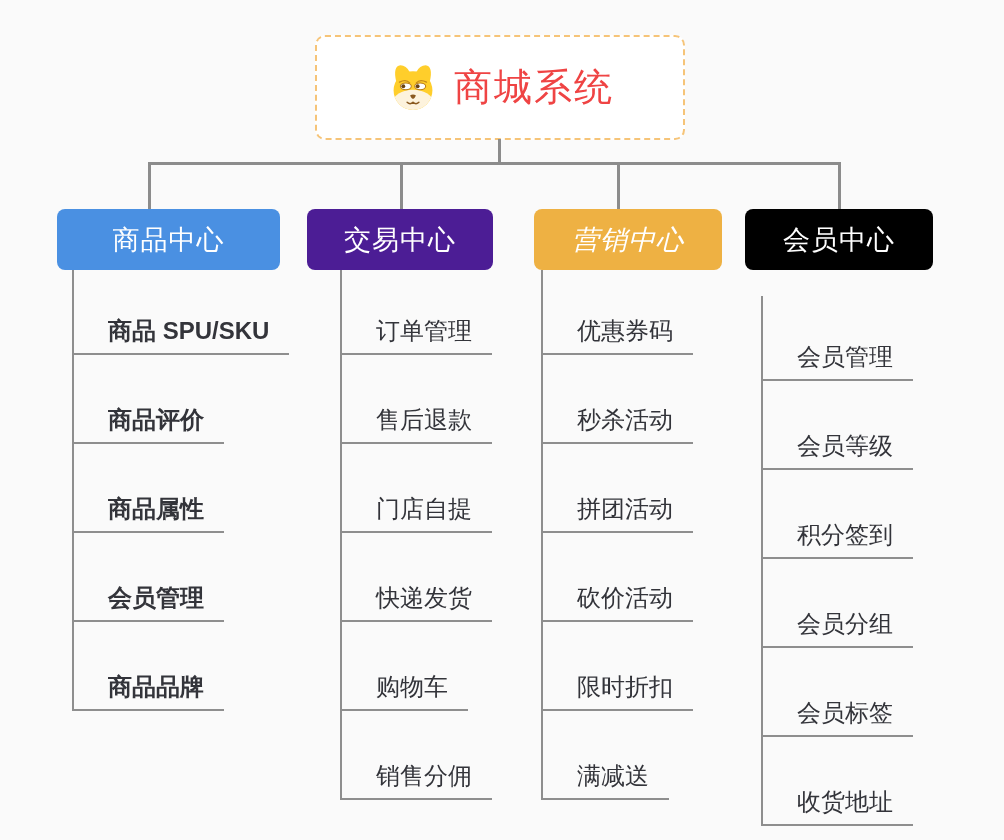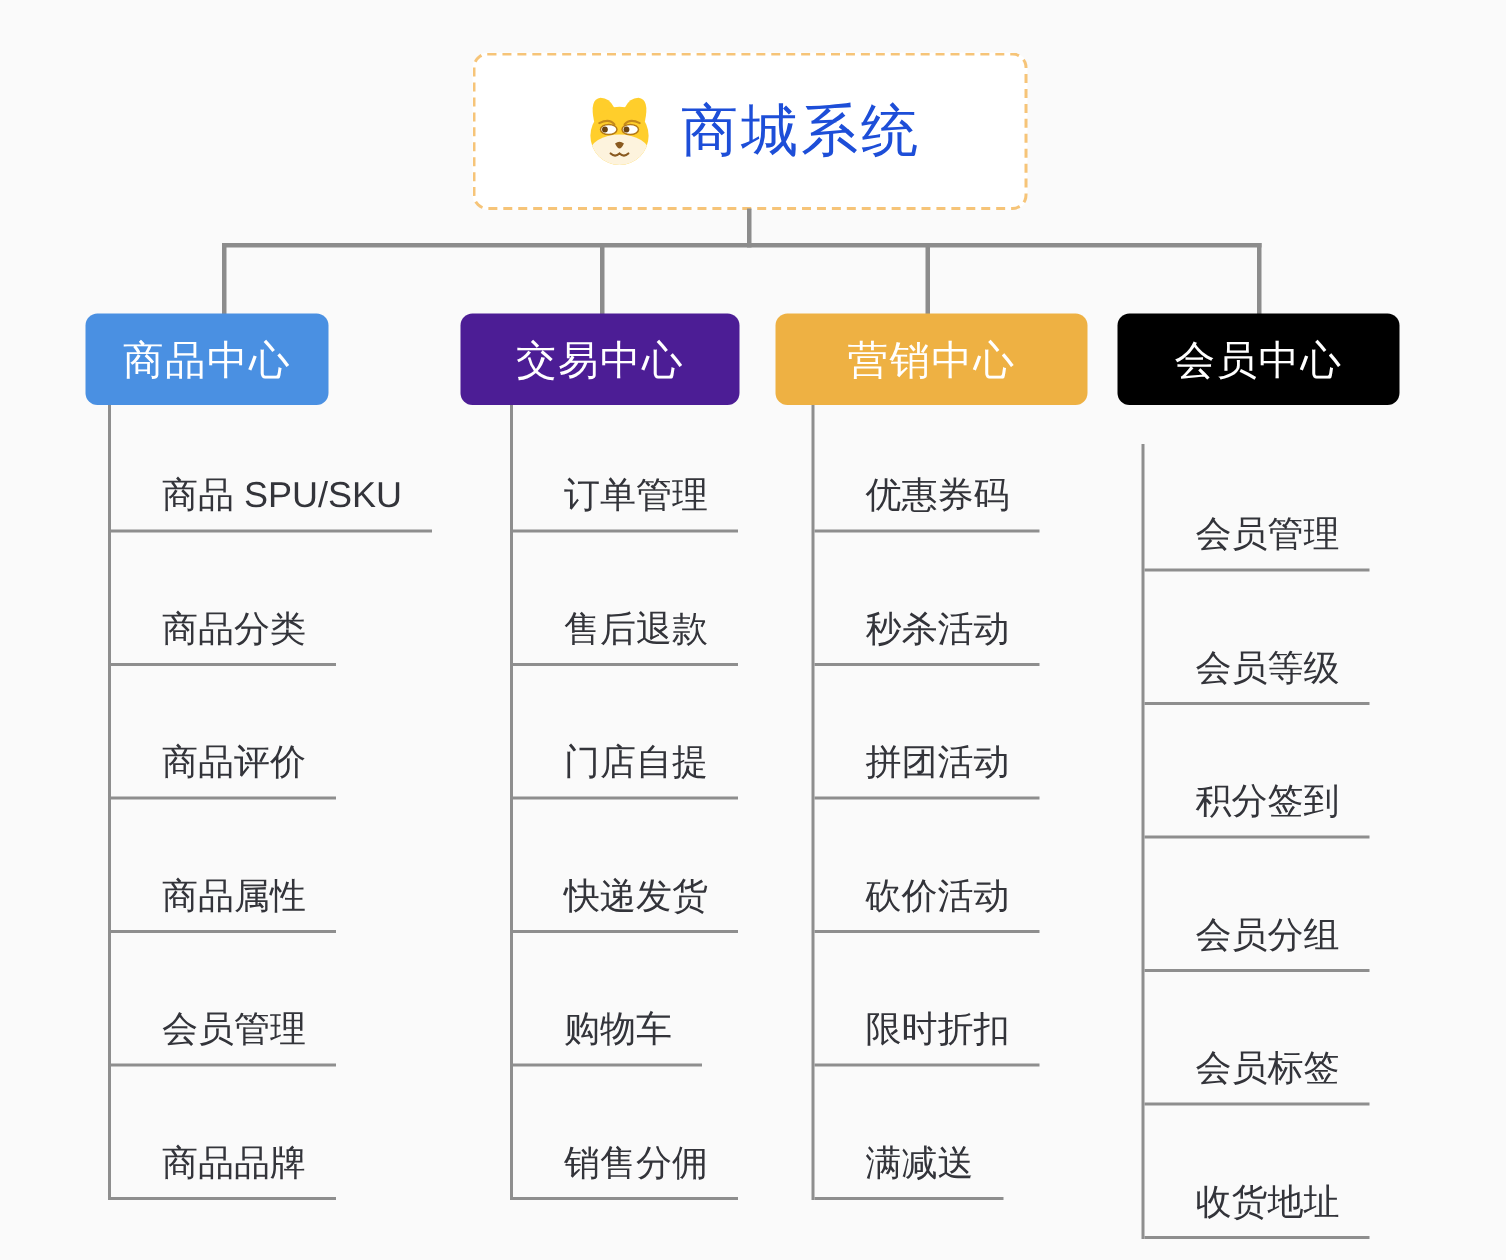--- a/index.html
+++ b/index.html
@@ -19,21 +19,21 @@
     width:370px;height:105px;
     background:#ffffff;
     border:2px dashed #f6c478;
     border-radius:10px;
     box-sizing:border-box;
     display:flex;align-items:center;justify-content:center;
     gap:14px;
   }
   .root-title{
     font-size:38px;
-    color:#1d4ed8;
+    color:#ef4444;
     letter-spacing:2px;
     font-weight:500;
   }
   .root-icon{width:54px;height:54px;flex:0 0 auto;}
   
   .line{position:absolute;background:#8c8c8c;}
   .root-drop{left:498px;top:139px;width:3px;height:26px;}
   .bus{left:148px;top:162px;width:693px;height:3px;}
   .stub{top:162px;width:3px;height:50px;}
   .stub-0{left:148px;}
@@ -41,30 +41,30 @@
   .stub-2{left:617px;}
   .stub-3{left:838px;}
   
   .branch-box{
     position:absolute;top:209px;height:61px;
     border-radius:8px;
     display:flex;align-items:center;justify-content:center;
     color:#ffffff;font-size:27px;letter-spacing:1px;
     box-sizing:border-box;
   }
-  .branch-box-0{left:57px;width:162px;}
+  .branch-box-0{left:57px;width:223px;}
   .branch-box-1{left:307px;width:186px;}
-  .branch-box-2{left:517px;width:208px;}
+  .branch-box-2{left:534px;width:188px;font-style:italic;}
   .branch-box-3{left:745px;width:188px;}
   
   .leaf-col{
     position:absolute;top:270px;
     border-left:2px solid #8e8e8e;
   }
-  .leaf-col-0{left:72px;}
+  .leaf-col-0{left:72px;font-weight:bold;}
   .leaf-col-1{left:340px;}
   .leaf-col-2{left:541px;}
   .leaf-col-3{left:761px;margin-top:26px;}
   .leaf{
     width:fit-content;
     margin-top:48px;
     padding:0 20px 6px 34px;
     border-bottom:2px solid #8e8e8e;
     font-size:24px;line-height:33px;
     color:#33343a;
@@ -109,21 +109,20 @@
   <div class="line stub stub-2"></div>
   <div class="line stub stub-3"></div>
 
   <div class="branch-box branch-box-0" style="background-color: rgb(74, 144, 226);">商品中心</div>
   <div class="branch-box branch-box-1" style="background-color: #4c1d95;">交易中心</div>
   <div class="branch-box branch-box-2" style="background-color: rgb(238, 177, 67);">营销中心</div>
   <div class="branch-box branch-box-3" style="background-color: #000000;">会员中心</div>
 
   <div class="leaf-col leaf-col-0">
     <div class="leaf">商品 SPU/SKU</div>
-    <div class="leaf">商品分类</div>
     <div class="leaf">商品评价</div>
     <div class="leaf">商品属性</div>
     <div class="leaf">会员管理</div>
     <div class="leaf">商品品牌</div>
   </div>
 
   <div class="leaf-col leaf-col-1">
     <div class="leaf">订单管理</div>
     <div class="leaf">售后退款</div>
     <div class="leaf">门店自提</div>

